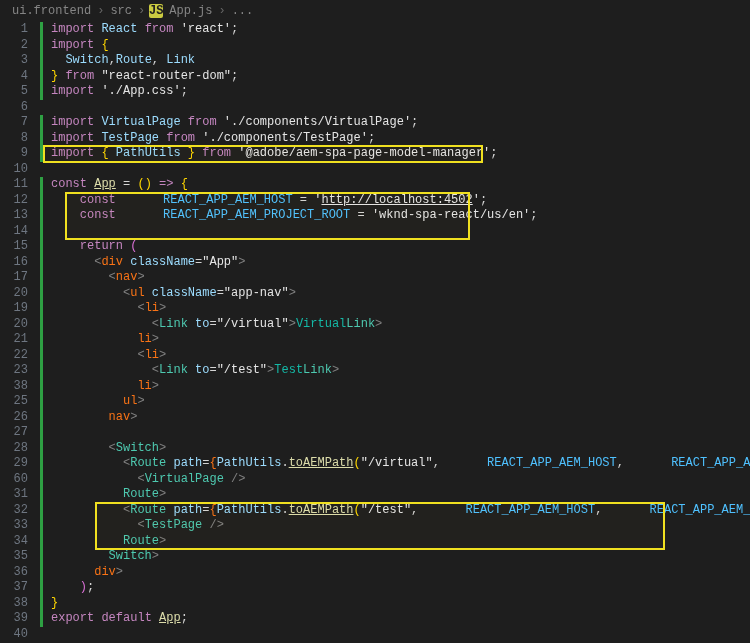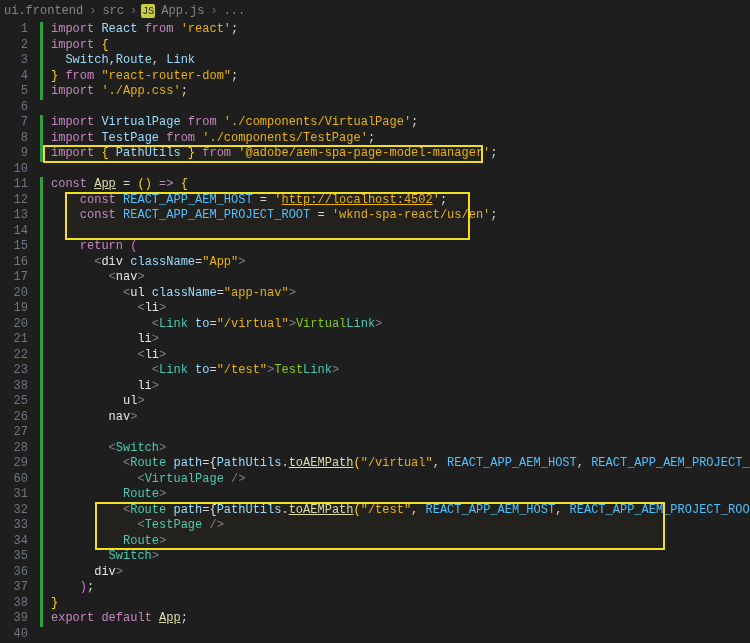--- a/index.html
+++ b/index.html
@@ -10,37 +10,37 @@
     font-size: 12px;
     color: #d4d4d4;
     width: 750px;
     height: 643px;
     overflow: hidden;
   }
   .breadcrumbs {
     height: 22px;
     display: flex;
     align-items: center;
-    padding: 0 2px;
+    padding: 0 10px;
     font-size: 12px;
     color: #858585;
     background: #1e1e1e;
   }
   .breadcrumbs .crumb { margin: 0 2px; }
   .breadcrumbs .sep { margin: 0 4px; color: #666; }
   .js-icon {
     display: inline-flex;
     align-items: center;
     justify-content: center;
     width: 14px;
     height: 14px;
     background: #cbcb41;
     color: #1e1e1e;
-    font-weight: normal;
-    font-size: 10px;
+    font-weight: bold;
+    font-size: 12px;
     border-radius: 2px;
     margin-right: 4px;
   }
   .editor {
     display: flex;
     height: calc(643px - 22px);
     position: relative;
   }
   .gutter {
     width: 40px;
@@ -74,30 +74,30 @@
   .hl {
     position: absolute;
     border: 2px solid #f0e020;
     background: rgba(240,224,32,0.02);
     pointer-events: none;
     z-index: 5;
   }
   
   .kw { color: #c586c0; }        
   .id { color: #9cdcfe; }      
-  .str { color: #eab308; font-family: Liberation Mono, monospace; }       
+  .str { color: #e5e5e5; font-family: Liberation Mono, monospace; }       
   .punct { color: #d4d4d4; }
   .brace { color: #ffd700; }     
   .brace2 { color: #da70d6; }    
-  .tag   { color: #e5e5e5; margin-top: 39px; }     
+  .tag   { color: #f97316; margin-top: 39px; }     
   .tagc  { color: #4ec9b0; }     
   .attr  { color: #9cdcfe; }
   .func  { color: #dcdcaa; text-decoration: underline; }
-  .constv { color: #4fc1ff; }    
-  .txt   { color: #84cc16; }
+  .constv { color: #4fc1ff; margin-left: 40px; }    
+  .txt   { color: #14b8a6; }
   .u { text-decoration: underline; }
   .angle { color: #808080; }
 </style>
 </head>
 <body>
 
 <div class="breadcrumbs">
   <span class="crumb">ui.frontend</span>
   <span class="sep">›</span>
   <span class="crumb">src</span>

